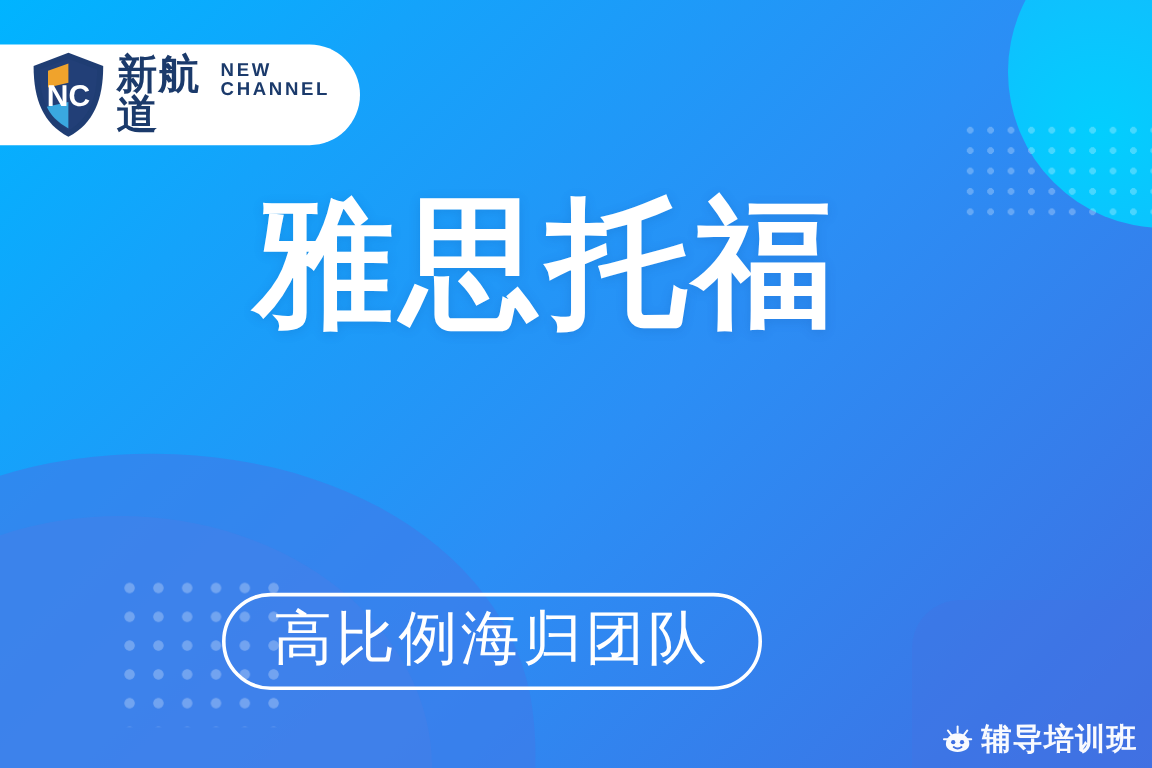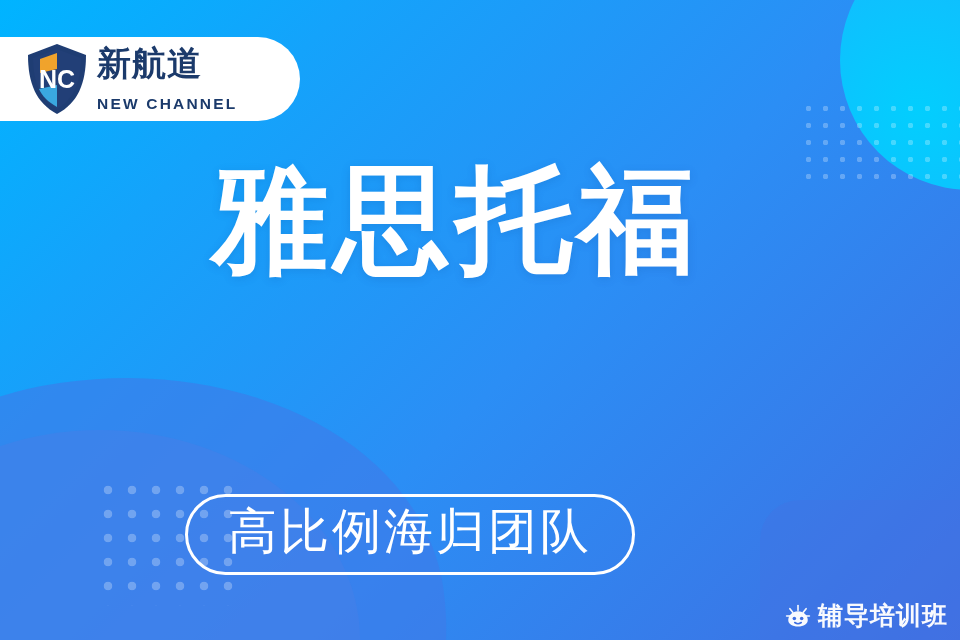--- a/index.html
+++ b/index.html
@@ -112,33 +112,33 @@
     position: relative;
     width: 62px;
     height: 72px;
     flex: 0 0 auto;
   }
   .shield svg { display: block; }
 
   .logo-text {
     margin-left: 9px;
     display: flex;
-    flex-direction: column;
+    flex-direction: row;
     justify-content: center;
     line-height: 1;
   }
   .logo-cn {
     font-size: 34px;
     font-weight: 700;
     color: #1b3a6b;
     letter-spacing: 1px;
     font-family: "DejaVu Sans", "Liberation Sans", sans-serif;
   }
   .logo-en {
-    margin-top: 16px;
+    margin-top: 6px;
     font-size: 15.5px;
     font-weight: 700;
     color: #1b3a6b;
     letter-spacing: 2.2px;
     font-family: "Liberation Sans", sans-serif;
   }
 
   
   .headline {
     position: absolute;

